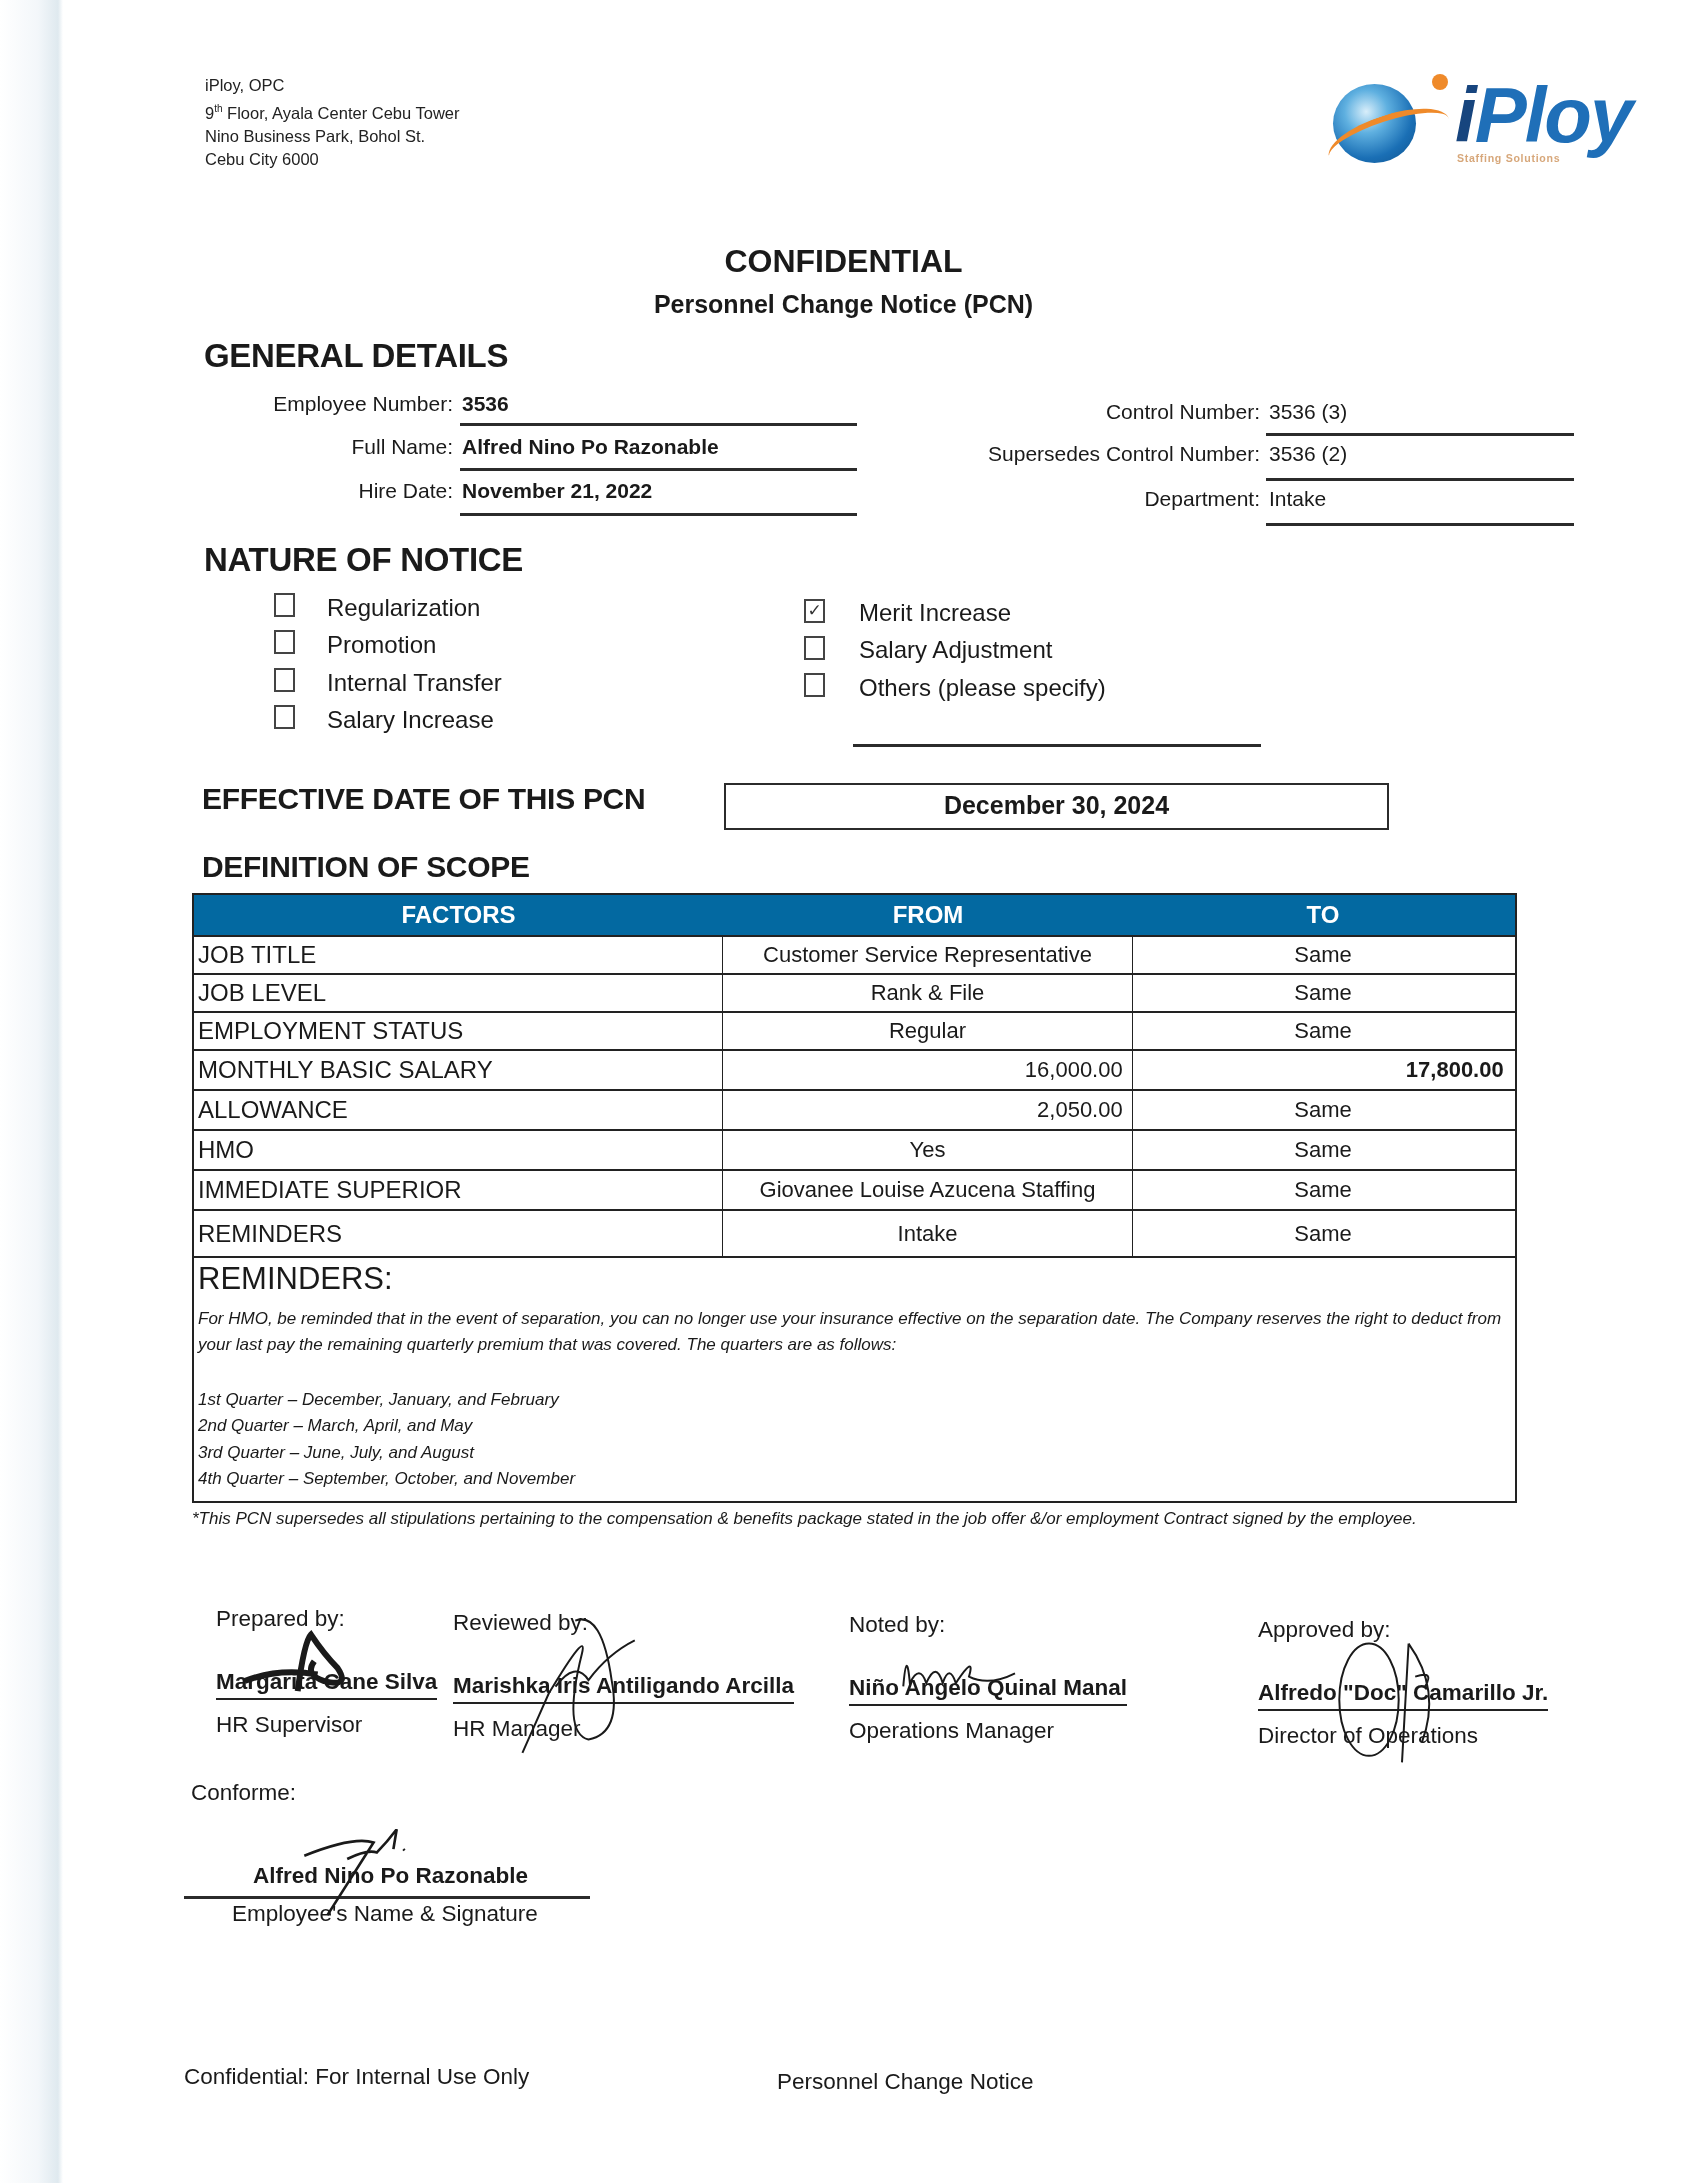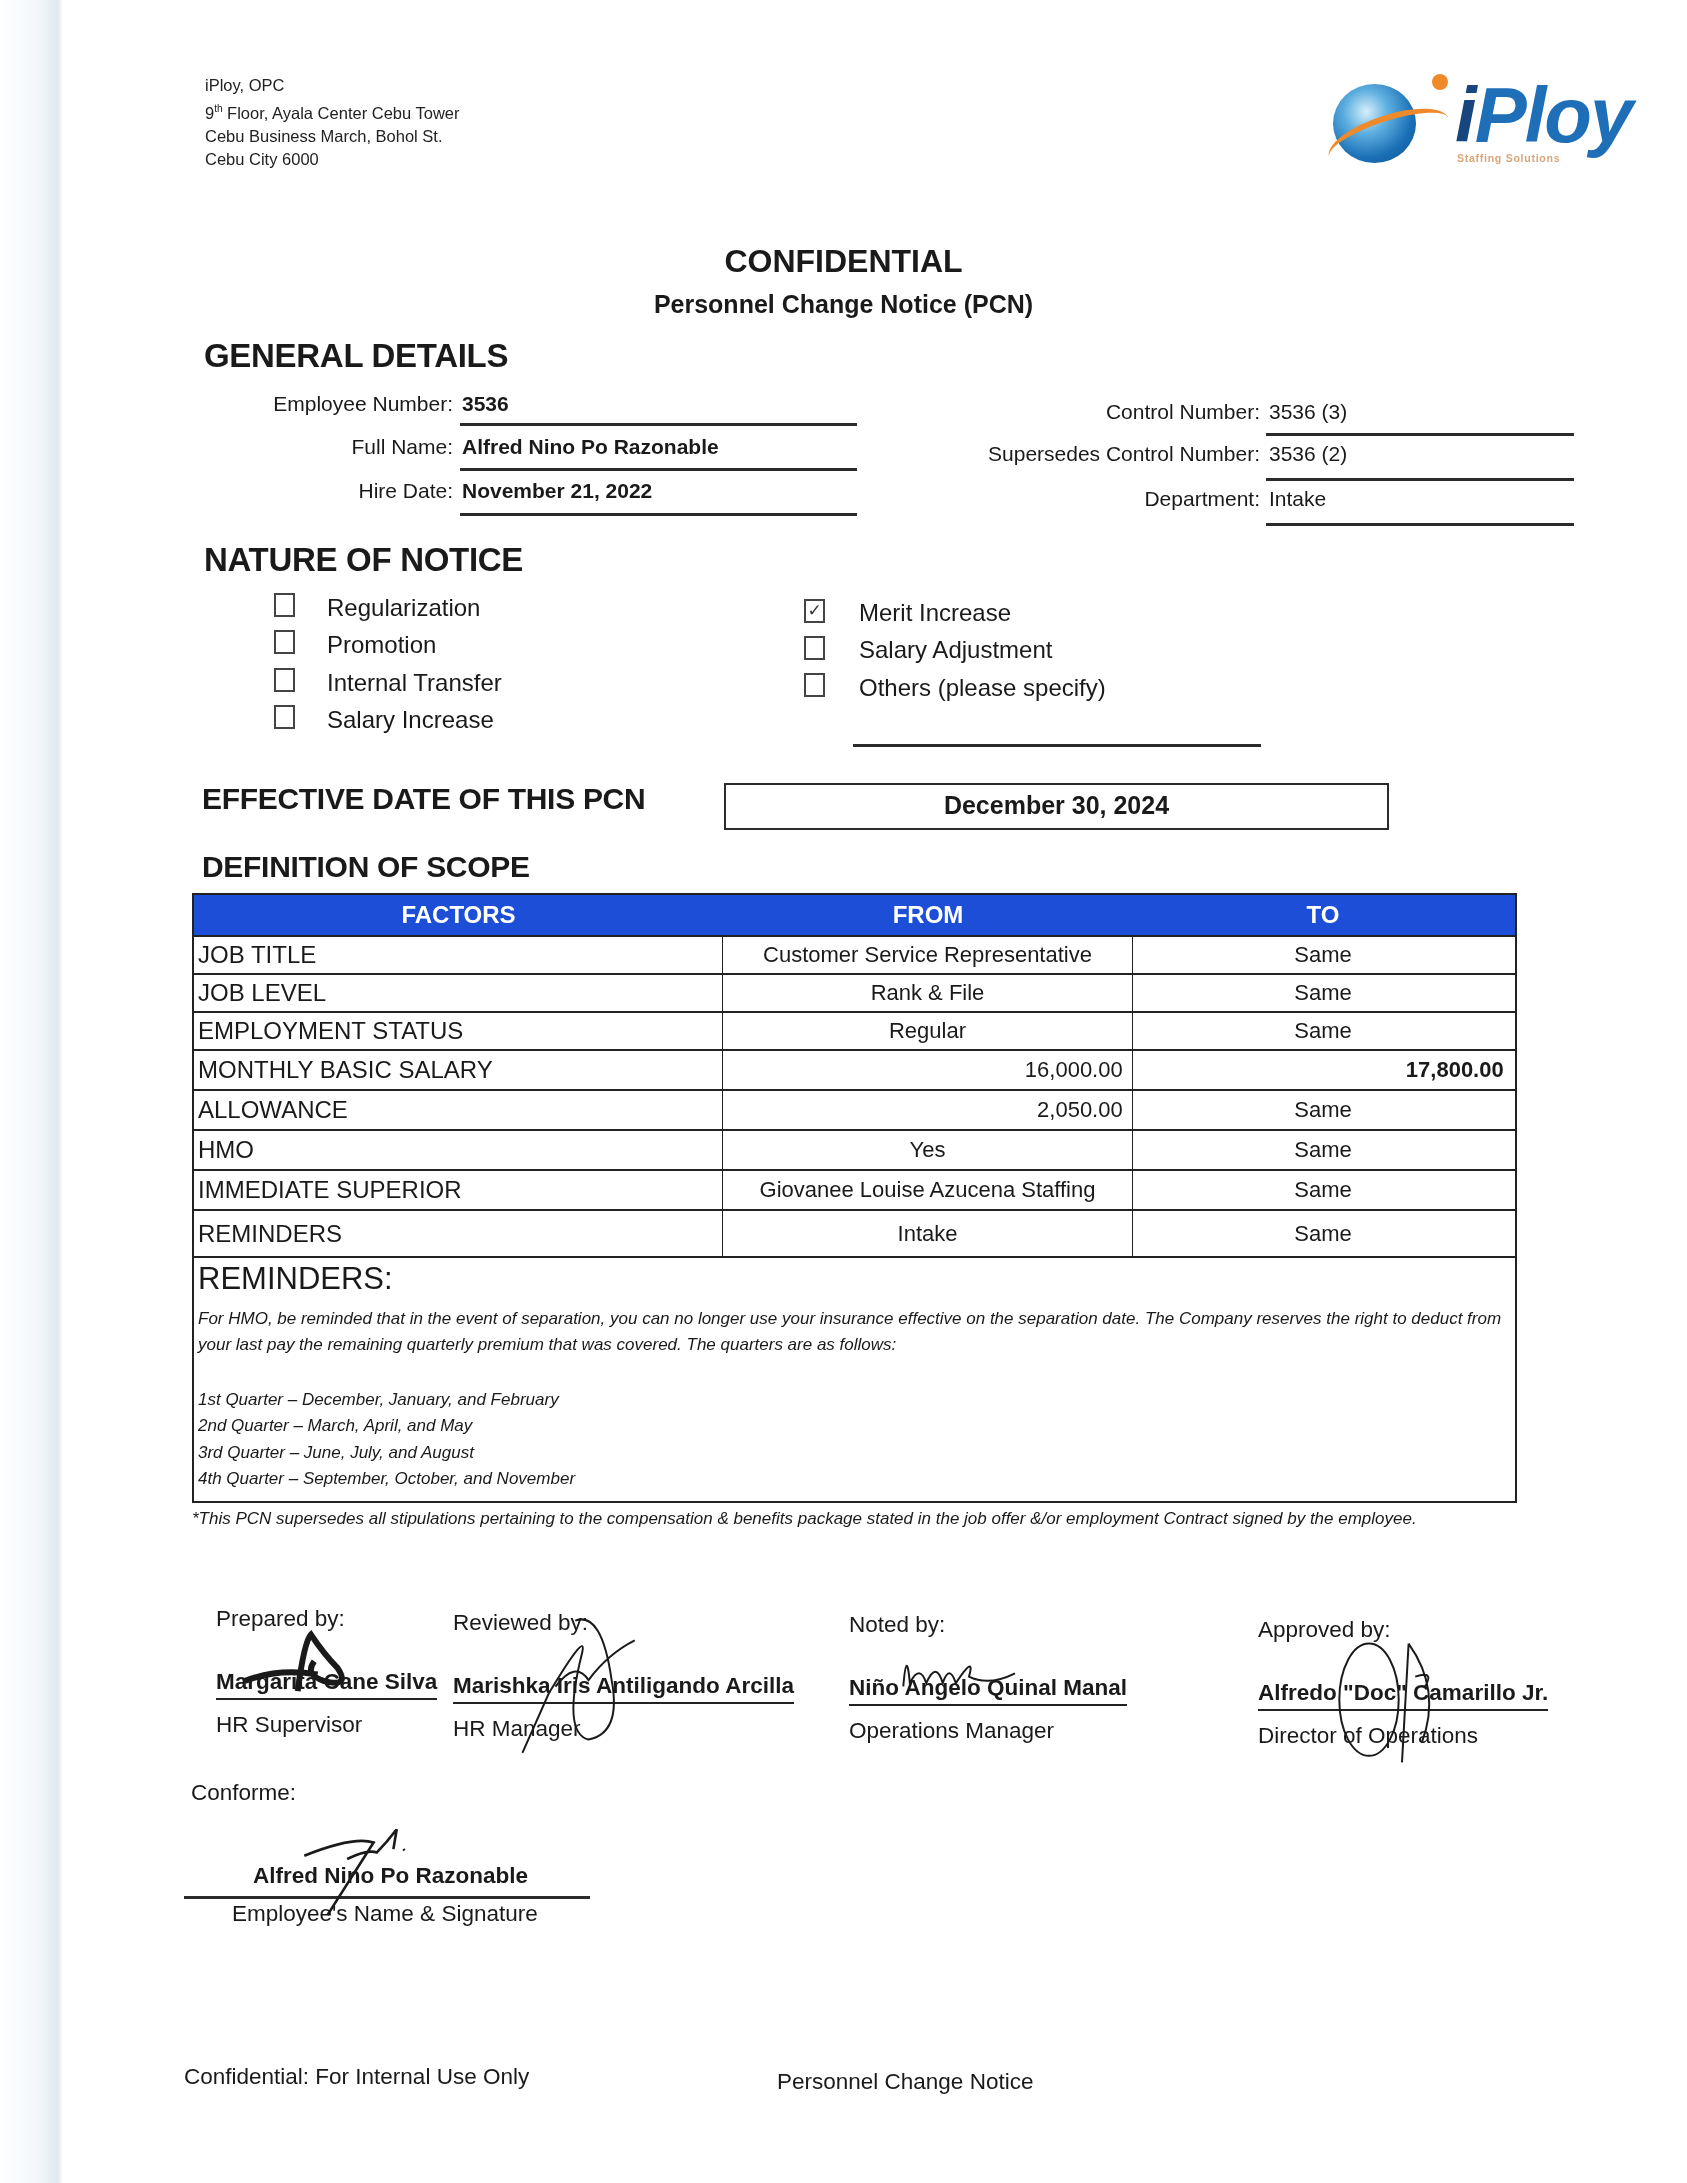--- a/index.html
+++ b/index.html
@@ -39,21 +39,21 @@
 
   .cb { width: 21px; height: 24px; border: 2px solid #444; box-sizing: border-box; background: #fff; }
   .cb-label { font-size: 24px; }
   .cb-check { font-size: 17px; line-height: 20px; text-align: center; color: #333; }
 
   .eff-box { left: 724px; top: 783px; width: 665px; height: 47px; border: 2.6px solid #2b2b2b; box-sizing: border-box;
     font-size: 25px; font-weight: bold; text-align: center; line-height: 41px; }
 
   
   .scope { left: 192px; top: 893px; width: 1325px; border: 2.6px solid #222; box-sizing: border-box; }
-  .scope-head { display: flex; background: #1d4ed8; color: #fff; height: 40px; font-weight: bold; font-size: 24px; }
+  .scope-head { display: flex; background: #0369a1; color: #fff; height: 40px; font-weight: bold; font-size: 24px; }
   .scope-head div { display: flex; align-items: center; justify-content: center; }
   .col1 { width: 529px; } .col2 { width: 410px; } .col3 { width: 380px; }
   .scope-row { display: flex; border-top: 2.6px solid #222; font-size: 24px; }
   .scope-row > div { box-sizing: border-box; display: flex; align-items: center; padding: 16px 4px; text-align: center; }
   .scope-row .col1 { border-right: 1.3px solid #222; }
   .scope-row .col2 { border-right: 1.3px solid #222; justify-content: center; font-size: 22px; }
   .scope-row .col3 { justify-content: center; font-size: 22px; }
   .scope-row .num { justify-content: flex-end; padding-right: 9.3px; }
   .scope-row .bold { font-weight: bold; }
   .reminders { border-top: 2.6px solid #222; padding: 2.6px 4px 8px 4px; }
@@ -74,21 +74,21 @@
   .footer { font-size: 22.5px; }
 </style>
 </head>
 <body>
 
 <div class="scan-edge"></div>
 
 <div class="abs address">
   <div>iPloy, OPC</div>
   <div>9<sup>th</sup> Floor, Ayala Center Cebu Tower</div>
-  <div>Cebu Business March, Bohol St.</div>
+  <div>Nino Business Park, Bohol St.</div>
   <div>Cebu City 6000</div>
 </div>
 
 <div class="abs logo">
   <div class="logo-globe"></div>
   <div class="logo-swoosh"></div>
   <div class="logo-dot"></div>
   <div class="logo-text"><span class="i">i</span>Ploy</div>
   <div class="logo-tag">Staffing Solutions</div>
 </div>

